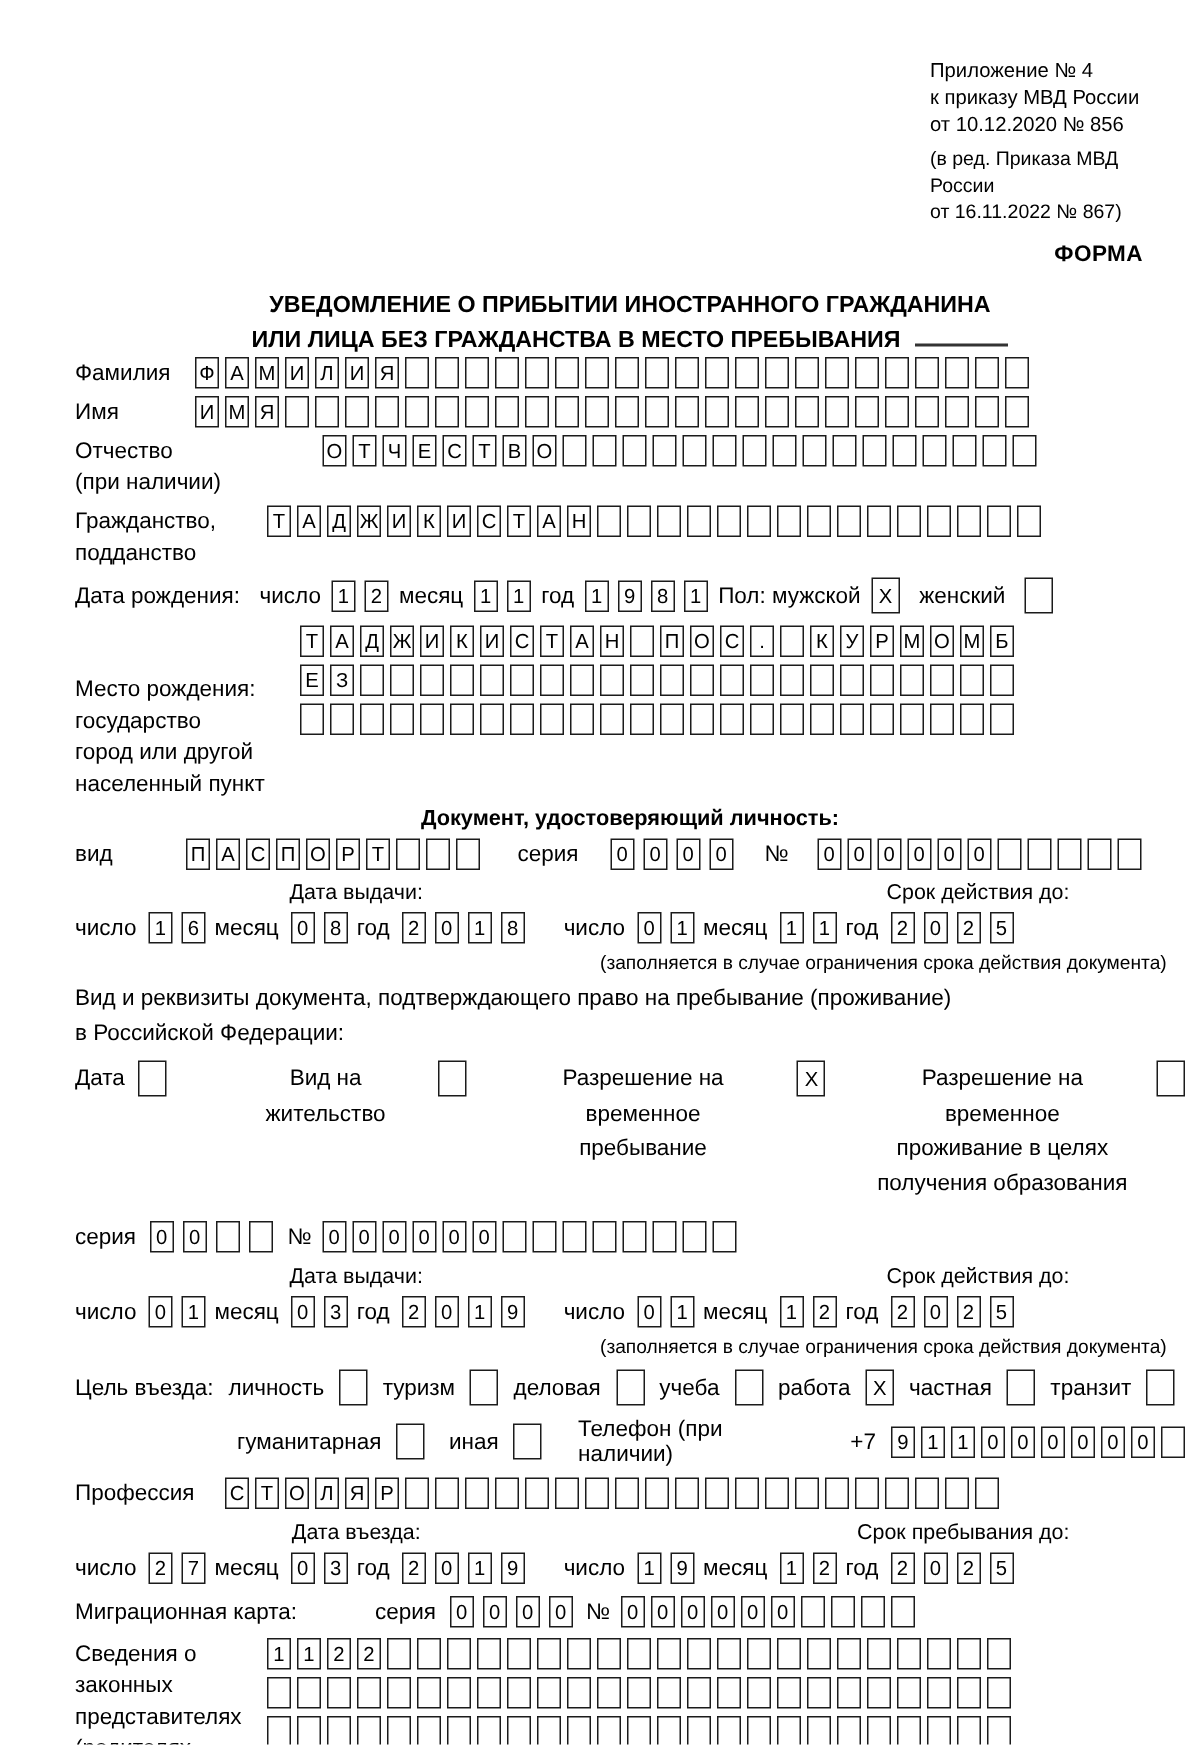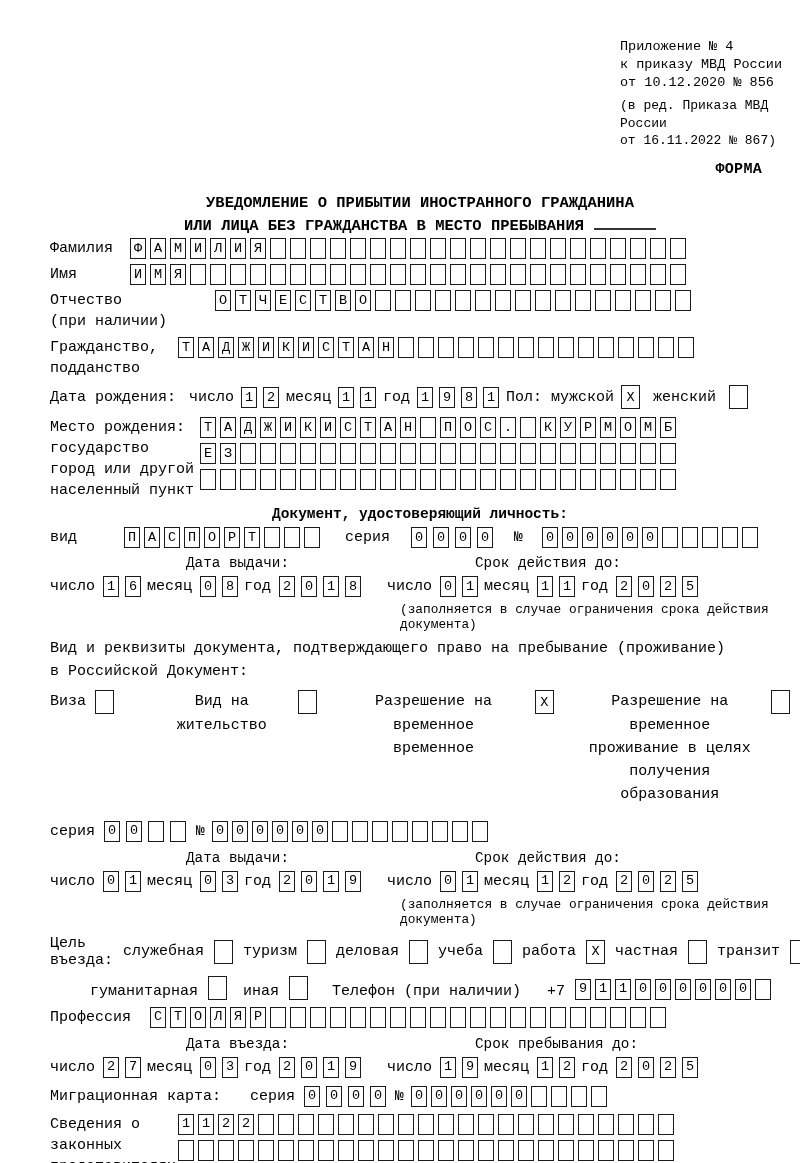--- a/index.html
+++ b/index.html
@@ -1,50 +1,50 @@
 <!DOCTYPE html>
 <html><head>
 <meta charset="utf-8">
 <title>Уведомление о прибытии</title>
 <style>
   * { box-sizing: border-box; }
   body { margin:0; background:#ffffff; }
   .page {
     width:800px; height:1163px; background:#ffffff; color:#000;
-    font-family:Liberation Mono, monospace; font-size:15px;
+    font-family:Liberation Sans, sans-serif; font-size:15px;
     padding:38px 10px 0 50px; position:relative; overflow:hidden;
   }
   
   .annex { margin-left:570px; font-size:13.5px; line-height:1.32; }
   .annex-note { margin-top:6px; font-size:13px; line-height:1.32; }
   .forma { margin:12px 28px 0 0; text-align:right; font-weight:bold; font-size:15px; letter-spacing:.3px; }
   .title { text-align:center; font-weight:bold; font-size:15.5px; line-height:1.5; margin-top:14px; }
   .blank-line { display:inline-block; width:62px; border-bottom:2.2px solid #333; margin-left:10px; vertical-align:baseline; }
   .sec-heading { font-weight:bold; font-size:14.3px; margin-top:22px; margin-bottom:16px; letter-spacing:.2px; }
 
   
   .row { display:flex; align-items:center; margin-bottom:5px; }
   .row.top { align-items:flex-start; }
   .lbl { flex-shrink:0; }
   .lbl2 { line-height:21px; }
-  .w80 { width:80px; } .w128 { width:128px; } .w150 { width:150px; } .w165 { width:165px; } .w100 { width:100px; }
+  .w80 { width:80px; } .w128 { width:128px; } .w150 { width:150px;margin-top:32px; } .w165 { width:165px; } .w100 { width:100px; }
   .cells { display:flex; gap:4px; flex-shrink:0; }
   .cells.wide { gap:6px; }
   .cell {
     width:16px; height:21px; border:1.6px solid #1b1b1b; flex-shrink:0;
     display:flex; align-items:center; justify-content:center;
     font-size:13.5px; line-height:1;
   }
   .cb .cell { width:19px; height:24px; }
   .stack > .cells { margin-bottom:5px; }
   .dgroup { display:flex; align-items:center; gap:6px; flex-shrink:0; }
   .dgroup .lbl { margin-right:2px; }
   .hrow { position:relative; height:19px; font-size:14.3px; margin-bottom:2px; }
   .h1 { position:absolute; left:100px; width:175px; text-align:center; }
-  .h2 { position:absolute; left:425px; width:225px; text-align:left; }
+  .h2 { position:absolute; left:438px; width:225px; text-align:right; }
   .note { font-size:12.8px; margin:2px 0 8px 350px; }
   .gap26 { width:26px; flex-shrink:0; }
   .center-heading { text-align:center; font-weight:bold; font-size:14.5px; margin:2px 0 5px 0; }
   .opt { display:flex; align-items:flex-start; gap:9px; }
   .opt .txt { text-align:center; line-height:1.55; }
   .optrow { display:flex; align-items:flex-start; margin:10px 0 14px 0; gap:14px; }
   .purpose-row { display:flex; align-items:center; gap:10px; margin-bottom:7px; }
   .foot-note { font-size:12.8px; margin:4px 0 0 47px; }
 </style>
 </head>
@@ -401,38 +401,38 @@
           <span class="cell">2</span>
           <span class="cell">0</span>
           <span class="cell">2</span>
           <span class="cell">5</span>
         </span>
     </span>
   </div>
   <div class="note">(заполняется в случае ограничения срока действия документа)</div>
 
   <div style="margin-bottom:6px;">Вид и реквизиты документа, подтверждающего право на пребывание (проживание)</div>
-  <div>в Российской Документ:</div>
+  <div>в Российской Федерации:</div>
   <div class="optrow">
     <span class="opt">
-      <span class="txt">Виза</span>
+      <span class="txt">Дата</span>
       <span class="cells cb">
           <span class="cell"></span>
         </span>
     </span>
     <span class="opt" style="margin-left:26px;justify-content:space-between;">
       <span class="txt">Вид на жительство</span>
       <span class="cells cb">
           <span class="cell"></span>
         </span>
     </span>
     <span class="opt" style="margin-left:10px;">
       <span class="txt">
         <div>Разрешение на временное</div>
-        <div>временное</div>
+        <div>пребывание</div>
       </span>
       <span class="cells cb">
           <span class="cell">X</span>
         </span>
     </span>
     <span class="opt" style="margin-left:10px;">
       <span class="txt">
         <div>Разрешение на временное</div>
         <div>проживание в целях</div>
         <div>получения образования</div>
@@ -510,21 +510,21 @@
           <span class="cell">0</span>
           <span class="cell">2</span>
           <span class="cell">5</span>
         </span>
     </span>
   </div>
   <div class="note">(заполняется в случае ограничения срока действия документа)</div>
 
   <div class="purpose-row">
     <span>Цель въезда:</span>
-    <span>служебная</span>
+    <span>личность</span>
     <span class="cells cb">
         <span class="cell"></span>
       </span>
     <span>туризм</span>
     <span class="cells cb">
         <span class="cell"></span>
       </span>
     <span>деловая</span>
     <span class="cells cb">
         <span class="cell"></span>
@@ -539,21 +539,21 @@
       </span>
     <span>частная</span>
     <span class="cells cb">
         <span class="cell"></span>
       </span>
     <span>транзит</span>
     <span class="cells cb">
         <span class="cell"></span>
       </span>
   </div>
-  <div class="purpose-row" style="margin-left:40px;align-items:flex-end;">
+  <div class="purpose-row" style="margin-left:108px;">
     <span>гуманитарная</span>
     <span class="cells cb">
         <span class="cell"></span>
       </span>
     <span style="margin-left:6px;">иная</span>
     <span class="cells cb">
         <span class="cell"></span>
       </span>
     <span style="margin-left:14px;">Телефон (при наличии)</span>
     <span style="margin-left:16px;">+7</span>

